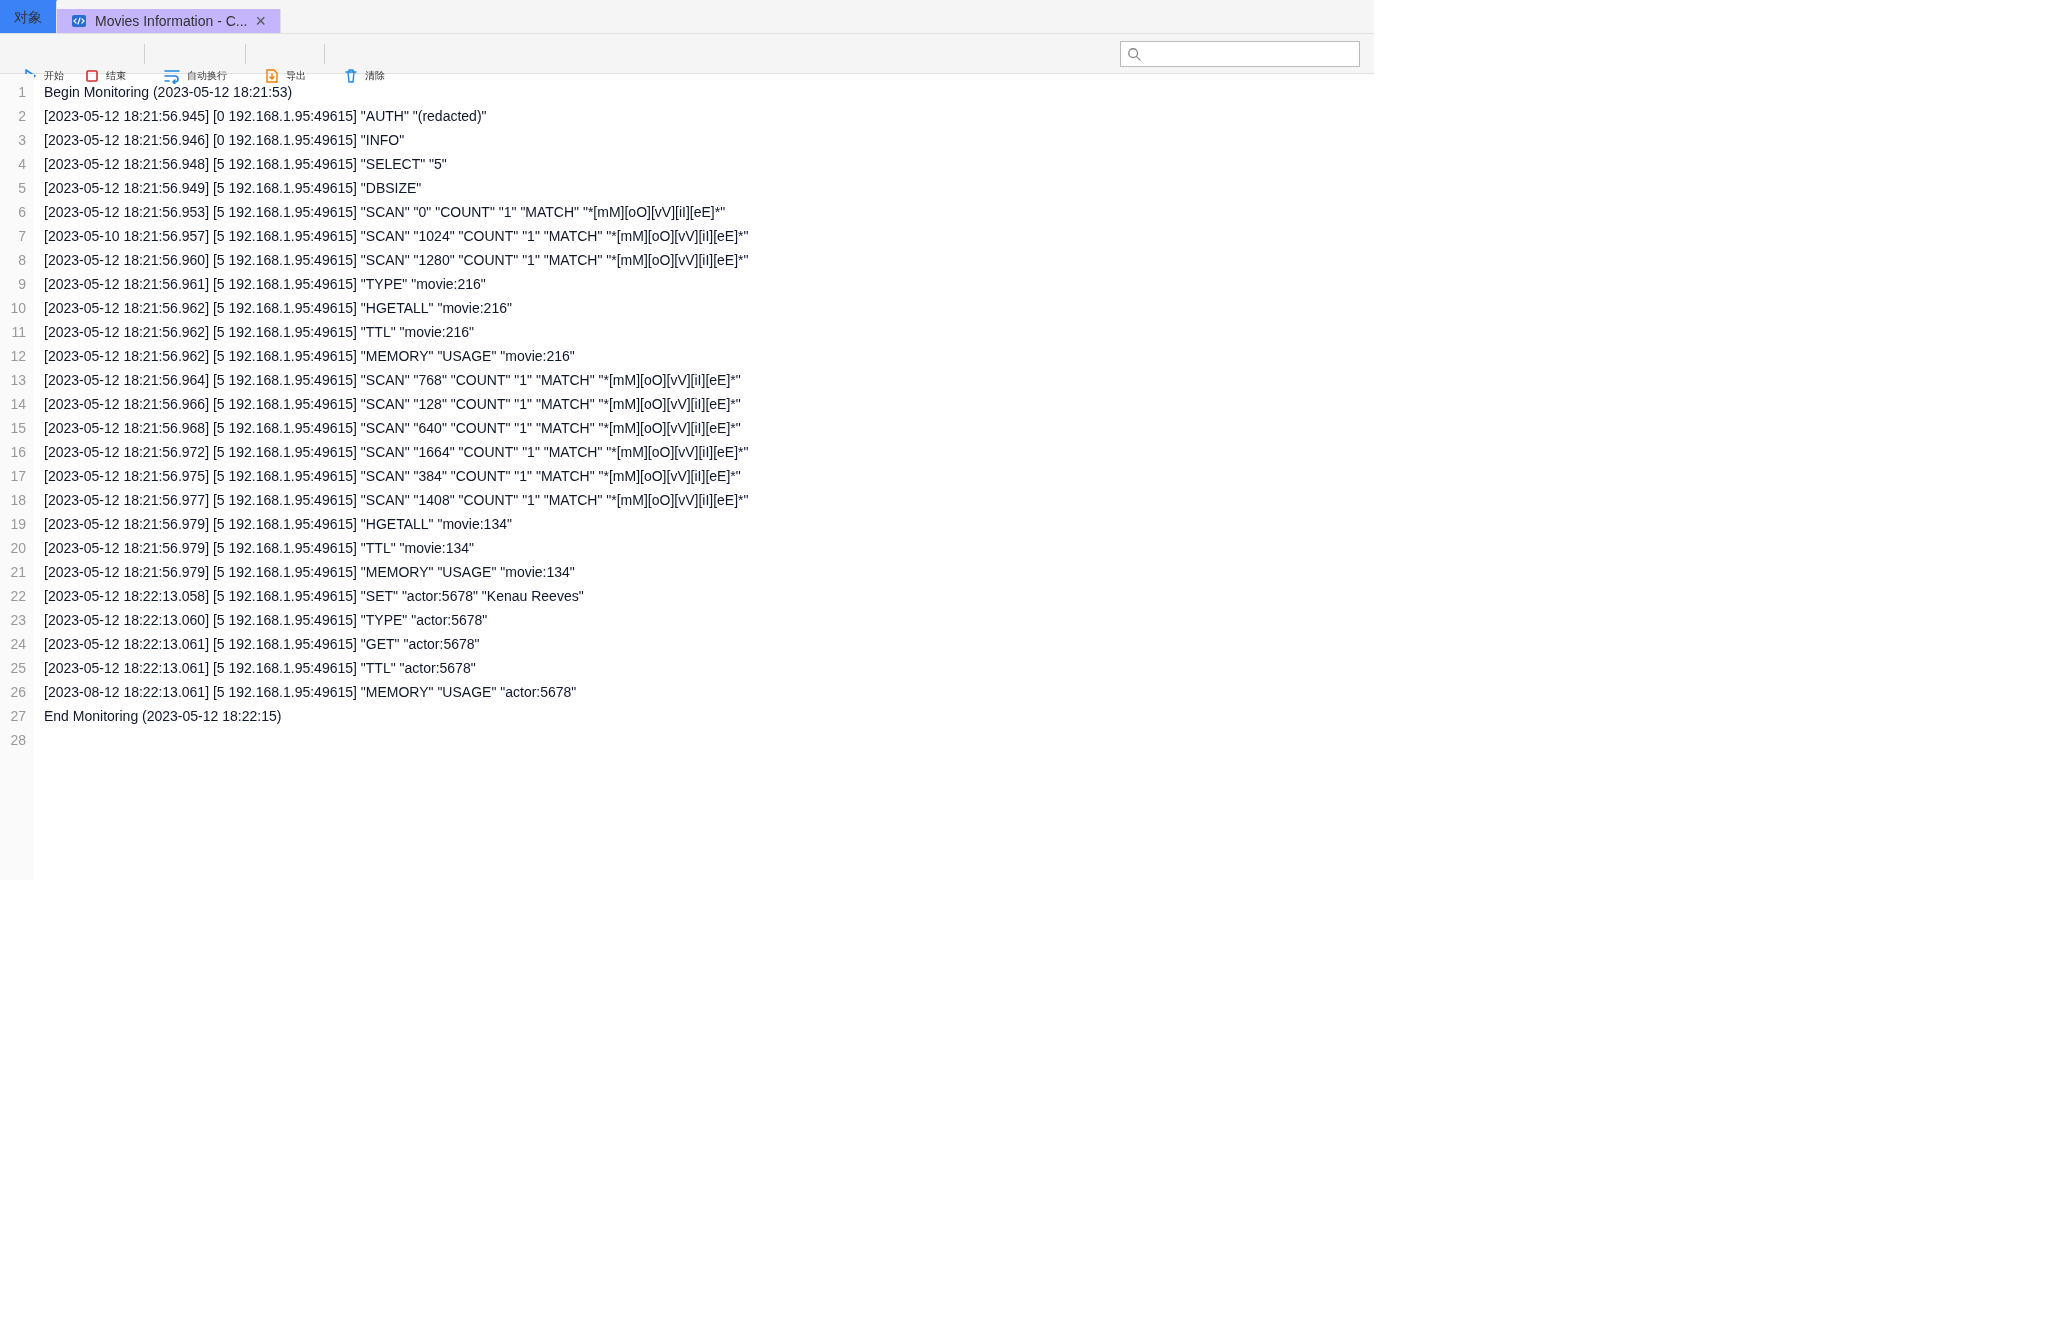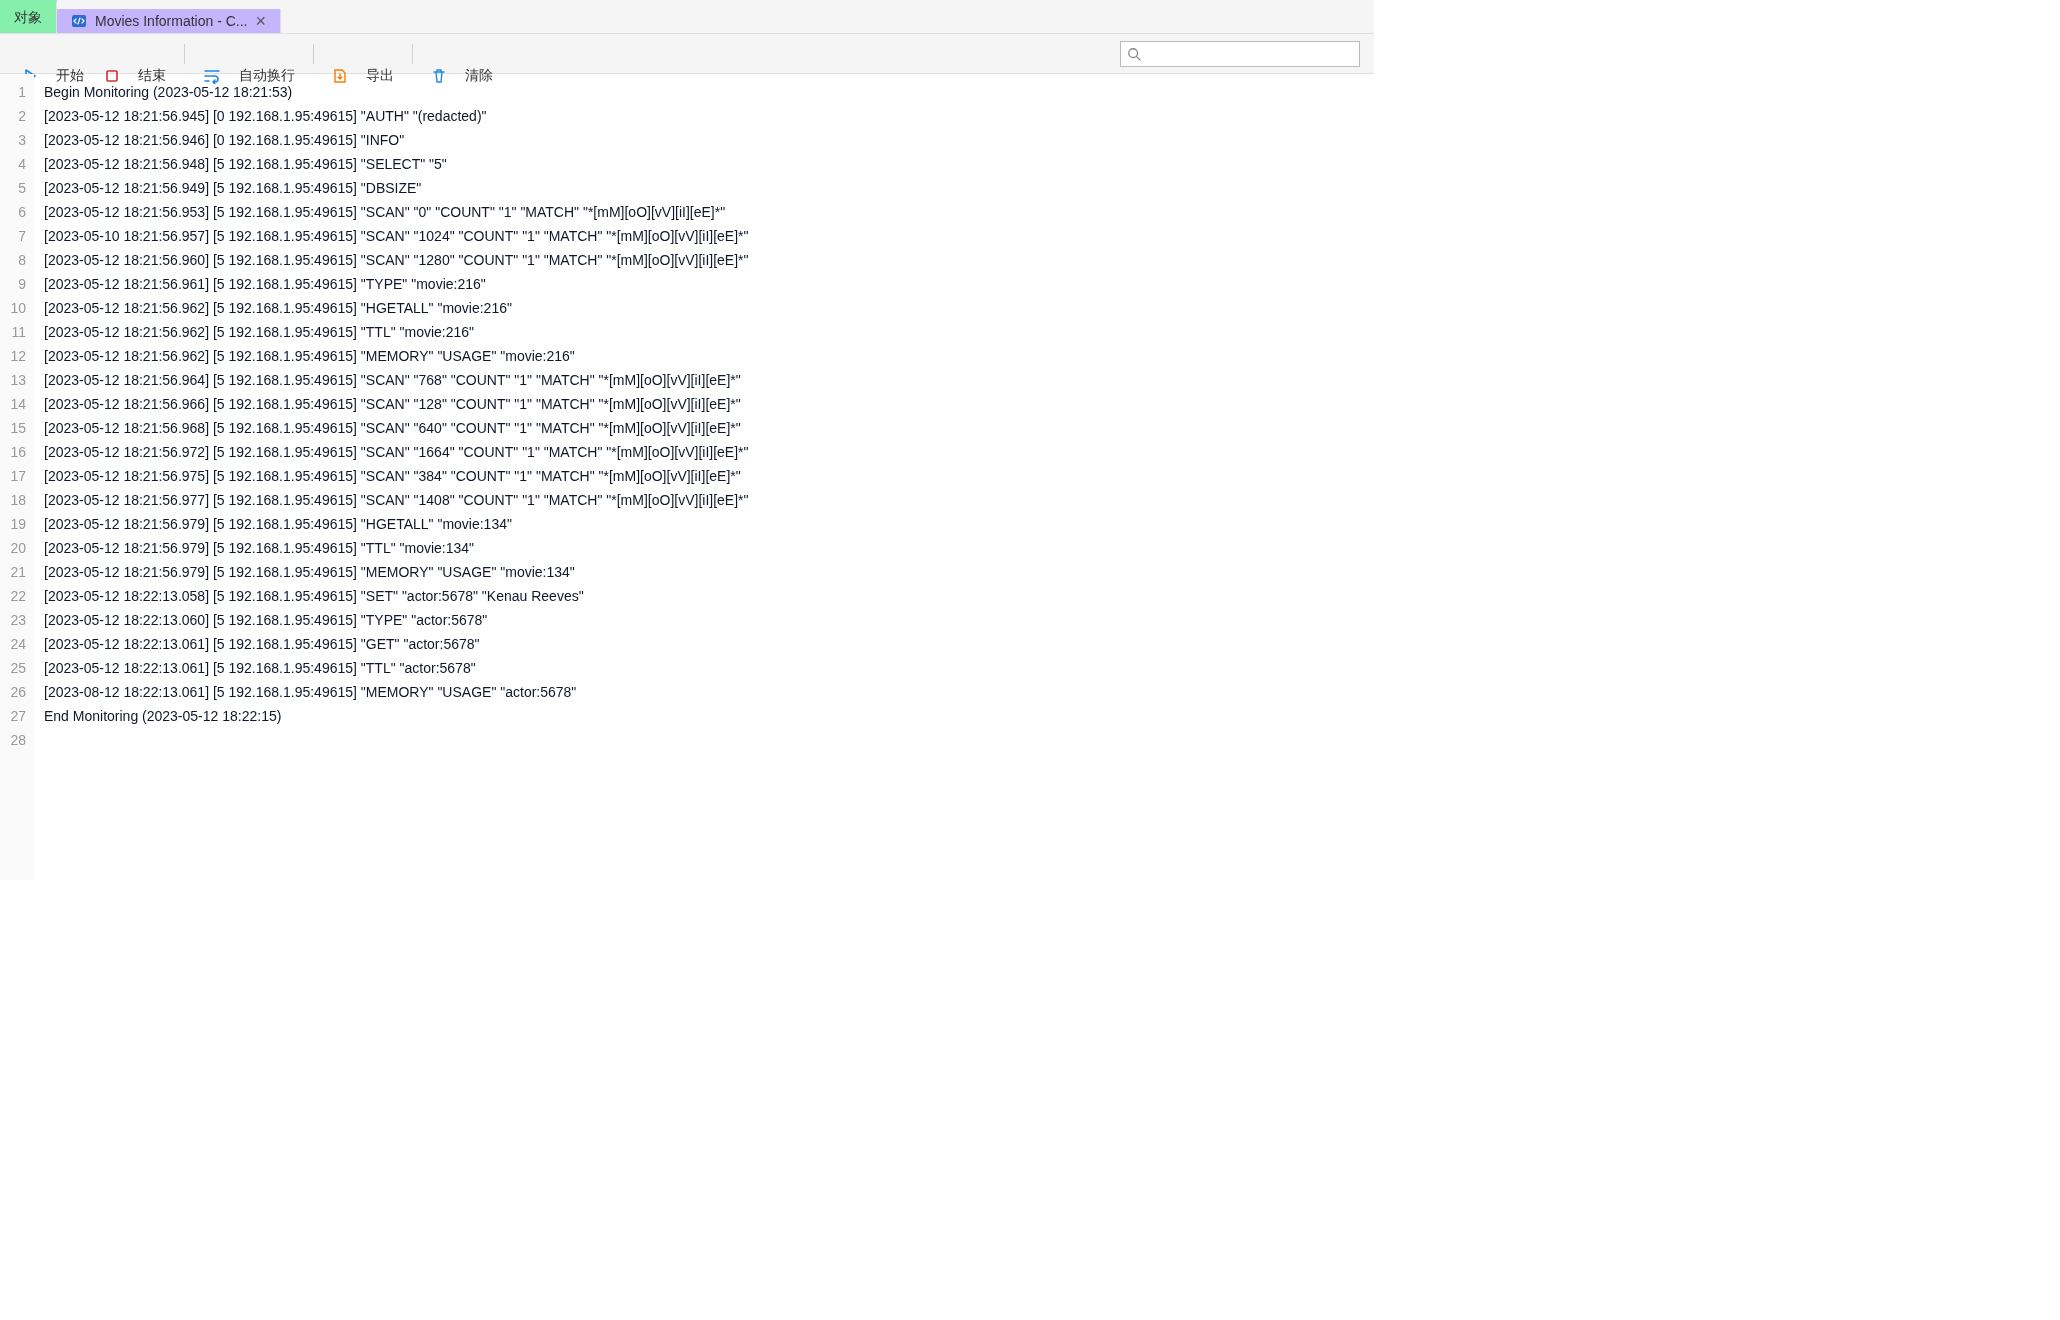--- a/index.html
+++ b/index.html
@@ -21,40 +21,40 @@
 .tab {
   display: flex;
   align-items: center;
   padding: 0 14px;
   gap: 8px;
   border-right: 1px solid #e0e0e0;
   background: #fff;
   cursor: pointer;
   font-size: 14px;
 }
-.tab.inactive { background: #86efac; border-top: 2px solid transparent; }
+.tab.inactive { background: #3b82f6; border-top: 2px solid transparent; }
 .tab.active { background: #c4b5fd; margin-top: 9px; }
 .tab .icon { width: 16px; height: 16px; display:inline-flex; align-items:center; justify-content:center; }
 .tab .close { color:#555; font-size:18px; }
 .toolbar {
   display: flex;
   align-items: center;
   height: 40px;
   padding: 0 14px;
   background: #f5f5f5;
   border-bottom: 1px solid #e0e0e0;
   gap: 4px;
 }
 .tb-btn {
   display: flex;
   align-items: center;
-  gap: 18px;
+  gap: 6px;
   padding: 4px 8px;
   cursor: pointer;
-  font-size: 14px;
+  font-size: 10px;
   margin-top: 44px;
 }
 .tb-sep { width:1px; height: 20px; background: #d0d0d0; margin: 0 6px; }
 .spacer { flex: 1; }
 .search {
   display: flex;
   align-items: center;
   width: 240px;
   height: 26px;
   border: 1px solid #bbb;

